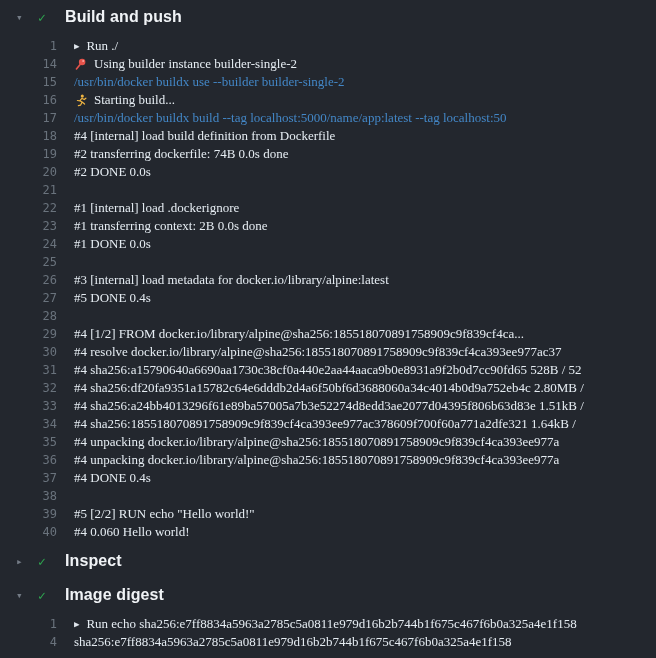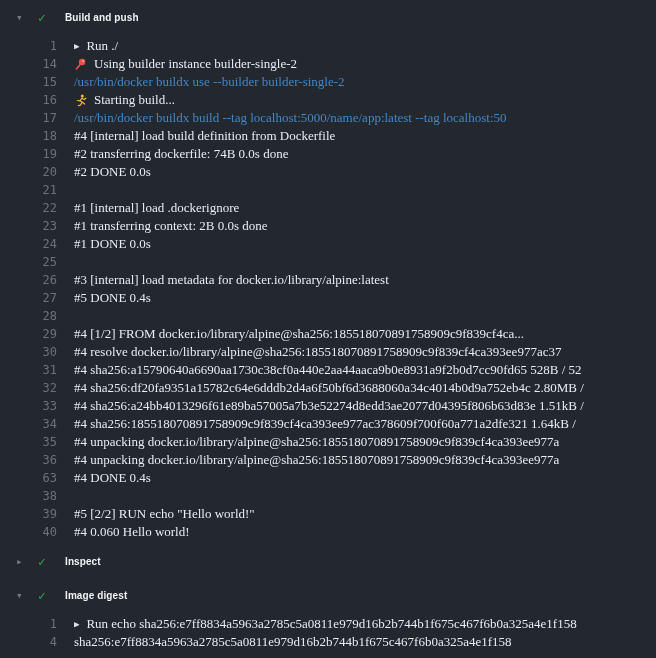--- a/index.html
+++ b/index.html
@@ -11,21 +11,21 @@
   }
   .sec-header {
     height:34px; display:flex; align-items:center;
     padding-left:16px; cursor:pointer; user-select:none;
   }
   .tri { width:12px; flex:none; color:#737b85; font-size:11px; line-height:1; }
   .chk { width:15px; flex:none; margin-left:10px; color:#2ea44f; font-weight:bold; font-size:13px; line-height:1; }
   .ttl {
     margin-left:12px; color:#f0f3f6;
     font-family:"Liberation Sans", sans-serif;
-    font-size:10px; font-weight:600; letter-spacing:.1px;
+    font-size:16px; font-weight:600; letter-spacing:.1px;
   }
   .log { padding:3px 0; }
   .line { height:18px; display:flex; align-items:center; }
   .ln {
     width:57px; flex:none; text-align:right;
     color:#6a737d; font-size:12px; cursor:pointer;
   }
   .lt {
     margin-left:17px; display:flex; align-items:center;
     overflow:hidden; flex:1; min-width:0;
@@ -197,21 +197,21 @@
           <span class="txt">#4 unpacking docker.io/library/alpine@sha256:185518070891758909c9f839cf4ca393ee977a</span>
         </span>
       </div>
       <div class="line">
         <span class="ln">36</span>
         <span class="lt">
           <span class="txt">#4 unpacking docker.io/library/alpine@sha256:185518070891758909c9f839cf4ca393ee977a</span>
         </span>
       </div>
       <div class="line">
-        <span class="ln">63</span>
+        <span class="ln">37</span>
         <span class="lt">
           <span class="txt">#4 DONE 0.4s</span>
         </span>
       </div>
       <div class="line">
         <span class="ln">38</span>
         <span class="lt">
           <span class="txt"></span>
         </span>
       </div>

